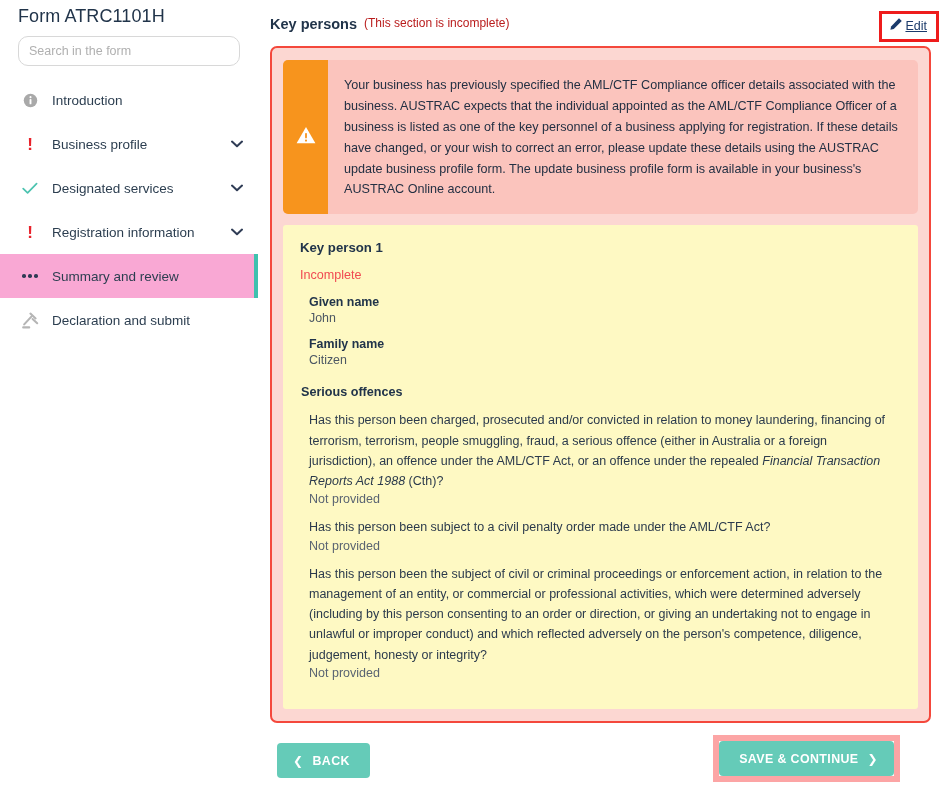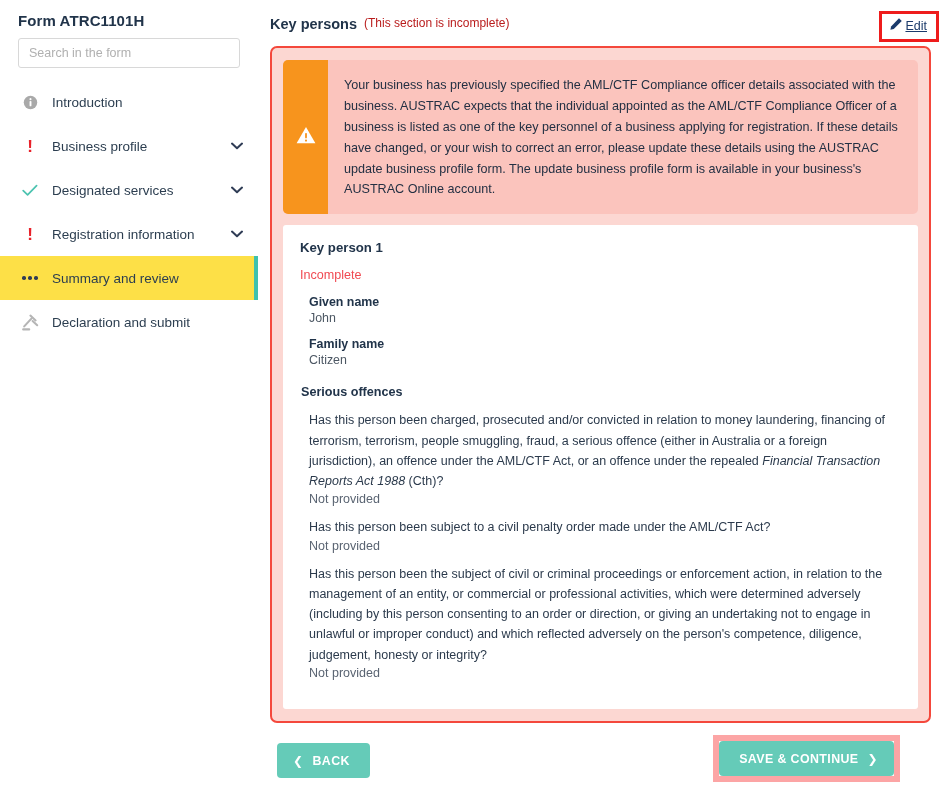--- a/index.html
+++ b/index.html
@@ -18,52 +18,52 @@
   }
 
   
   .sidebar {
     width: 258px;
     flex: 0 0 258px;
     padding: 0;
     position: relative;
   }
   .form-title {
-    font-size: 15px;
-    font-weight: bold;
+    font-size: 18px;
+    font-weight: normal;
     color: #21344a;
-    padding: 12px 0 0 18px;
+    padding: 6px 0 0 18px;
     letter-spacing: .1px;
   }
   .search-wrap { padding: 9px 18px 0 18px; }
   .search-input {
     width: 222px;
     height: 30px;
     border: 1px solid #d8d8d8;
-    border-radius: 3px;
+    border-radius: 10px;
     padding: 0 10px;
     font-size: 12.5px;
     color: #4a4a4a;
     font-family: "Liberation Sans", sans-serif;
     background: #fff;
     outline: none;
   }
   .search-input::placeholder { color: #b0b0b0; }
 
   .nav { margin-top: 12px; }
   .nav-item {
     position: relative;
     display: flex;
     align-items: center;
     height: 44px;
     padding-left: 18px;
     padding-right: 14px;
     cursor: pointer;
   }
-  .nav-item.active { background: #fde047; }
+  .nav-item.active { background: #f9a8d4; }
   .nav-item.active::after {
     content: "";
     position: absolute;
     right: 0; top: 0; bottom: 0;
     width: 4px;
     background: #3fc1ae;
   }
   .nav-icon {
     width: 24px;
     flex: 0 0 24px;
@@ -166,21 +166,21 @@
   }
   .alert-body {
     padding: 15px 18px 14px 16px;
     font-size: 12.6px;
     line-height: 1.66;
     color: #233043;
   }
 
   .white-panel {
     margin-top: 11px;
-    background: #ffffff;
+    background: #fef9c3;
     border-radius: 3px;
     padding: 15px 18px 18px 17px;
   }
   .kp-title {
     font-size: 13.2px;
     font-weight: bold;
     color: #21344a;
     margin-bottom: 13px;
   }
   .kp-status {

